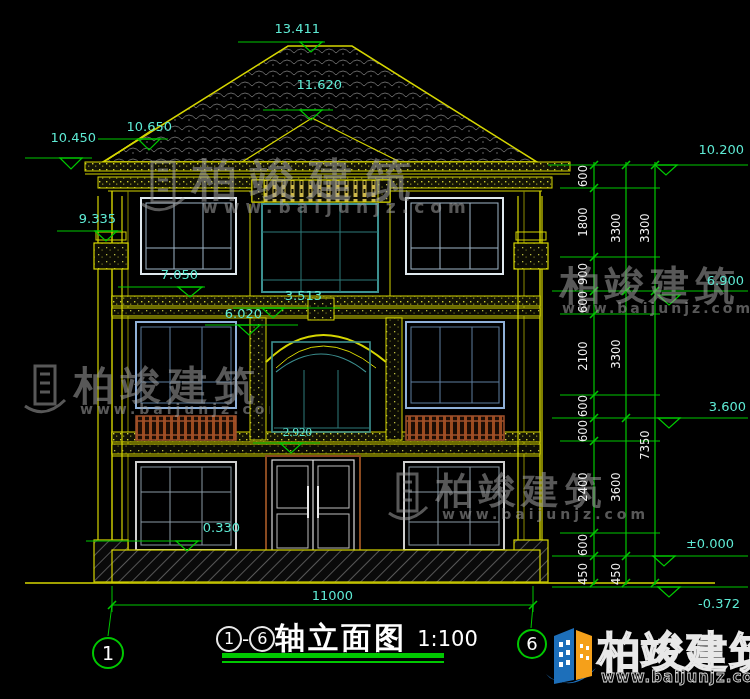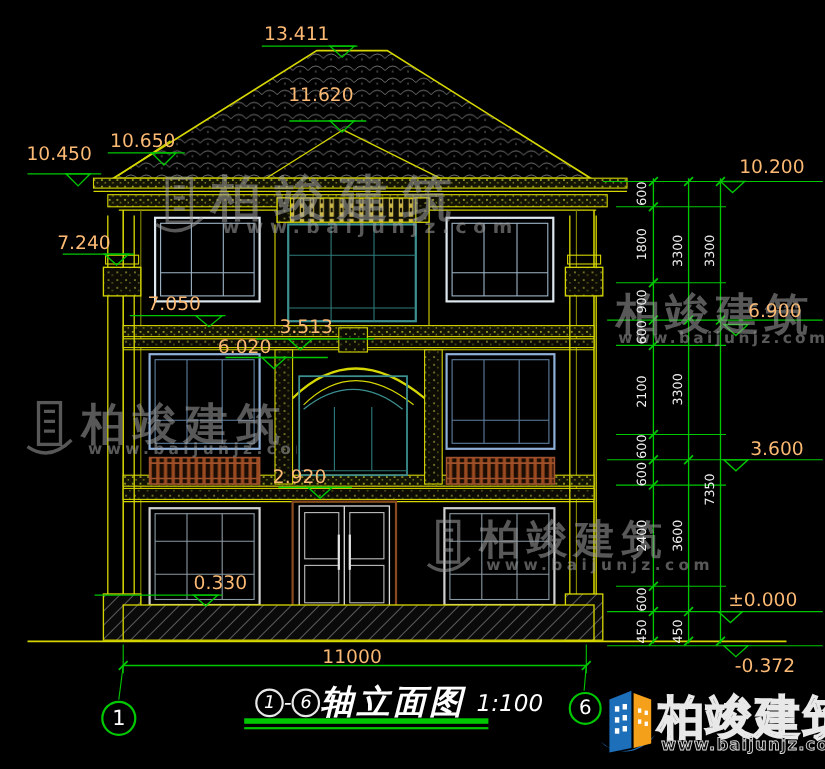--- a/index.html
+++ b/index.html
@@ -1,19 +1,19 @@
 <!DOCTYPE html>
 <html><head>
 <meta charset="utf-8">
 <style>
   html,body{margin:0;padding:0;background:#000;}
   #canvas{position:relative;width:750px;height:699px;background:#000;overflow:hidden;
           font-family:"DejaVu Sans",sans-serif;}
   svg{position:absolute;left:0;top:0;}
-  .dim{position:absolute;color:#fdba74;font-size:17px;text-align:left;white-space:nowrap;}
+  .dim{position:absolute;color:#5eead4;font-size:13px;text-align:right;white-space:nowrap;}
   .vdim{position:absolute;color:#f0f0f0;font-size:11.5px;width:44px;height:14px;line-height:14px;
         text-align:center;transform:rotate(-90deg);white-space:nowrap;}
   .circle-num{position:absolute;border:2px solid #00c800;border-radius:50%;color:#fff;
         text-align:center;background:#000;}
   .title-row{position:absolute;color:#fff;}
   .tcirc{display:inline-block;width:22px;height:22px;line-height:22px;border:2px solid #e8e8e8;
         border-radius:50%;text-align:center;font-size:16px;vertical-align:middle;}
   .tname{font-size:30px;font-weight:bold;letter-spacing:3px;vertical-align:middle;}
   .tscale{font-size:21px;vertical-align:middle;margin-left:10px;}
   .uline{position:absolute;background:#00c800;}
@@ -319,25 +319,25 @@
     </g>
   </svg>
   <div class="brand" style="position:absolute;left:50px;top:2px;font-size:37px;letter-spacing:6px;">柏竣建筑</div>
   <div class="url" style="position:absolute;left:56px;top:42px;font-size:14px;letter-spacing:4px;">www.baijunjz.com</div>
 </div>
 
 <div class="dim" style="left:240px;top:21px;width:80px;">13.411</div>
 <div class="dim" style="left:262px;top:77px;width:80px;">11.620</div>
 <div class="dim" style="left:100px;top:119px;width:72px;">10.650</div>
 <div class="dim" style="left:24px;top:130px;width:72px;">10.450</div>
-<div class="dim" style="left:52px;top:211px;width:64px;">7.240</div>
+<div class="dim" style="left:52px;top:211px;width:64px;">9.335</div>
 <div class="dim" style="left:134px;top:267px;width:64px;">7.050</div>
 <div class="dim" style="left:254px;top:288px;width:68px;">3.513</div>
 <div class="dim" style="left:198px;top:306px;width:64px;">6.020</div>
-<div class="dim" style="left:248px;top:424px;width:64px;">2.920</div>
+<div class="dim" style="left:248px;top:424px;width:64px;font-family:Liberation Serif, serif;">2.920</div>
 <div class="dim" style="left:128px;top:520px;width:64px;padding-left:48px;">0.330</div>
 <div class="dim" style="left:672px;top:142px;width:72px;">10.200</div>
 <div class="dim" style="left:680px;top:273px;width:64px;">6.900</div>
 <div class="dim" style="left:682px;top:399px;width:64px;">3.600</div>
 <div class="dim" style="left:662px;top:536px;width:72px;">±0.000</div>
 <div class="dim" style="left:668px;top:596px;width:72px;">-0.372</div>
 <div class="dim" style="left:293px;top:588px;width:60px;">11000</div>
 
 <div class="vdim" style="left:561px;top:169px;">600</div>
 <div class="vdim" style="left:561px;top:215px;">1800</div>
@@ -354,21 +354,21 @@
 <div class="vdim" style="left:594px;top:347px;">3300</div>
 <div class="vdim" style="left:594px;top:480px;">3600</div>
 <div class="vdim" style="left:594px;top:567px;">450</div>
 
 <div class="vdim" style="left:623px;top:221px;">3300</div>
 <div class="vdim" style="left:623px;top:438px;">7350</div>
 
 <div class="circle-num" style="left:92px;top:637px;width:28px;height:28px;line-height:28px;font-size:19px;">1</div>
 <div class="circle-num" style="left:517px;top:629px;width:26px;height:26px;line-height:26px;font-size:18px;">6</div>
 
-<div class="title-row" style="left:232px;top:618px;font-style:italic;">
+<div class="title-row" style="left:216px;top:618px;">
   <span class="tcirc">1</span><span style="font-size:20px;vertical-align:middle;">-</span><span class="tcirc">6</span><span class="tname">轴立面图</span><span class="tscale">1:100</span>
 </div>
 <div class="uline" style="left:222px;top:653px;width:222px;height:5px;"></div>
 <div class="uline" style="left:222px;top:661px;width:222px;height:2px;"></div>
 
 <svg width="62" height="72" style="left:540px;top:622px;">
   <path d="M6,52 Q28,72 56,46 Q36,70 10,56 Z" fill="#1d6fba"></path>
   <polygon points="14,14 34,6 34,58 14,62" fill="#1d6fba"></polygon>
   <polygon points="36,8 52,14 52,54 36,58" fill="#f5a01a"></polygon>
   <rect x="19" y="20" width="4" height="5" fill="#fff"></rect>

